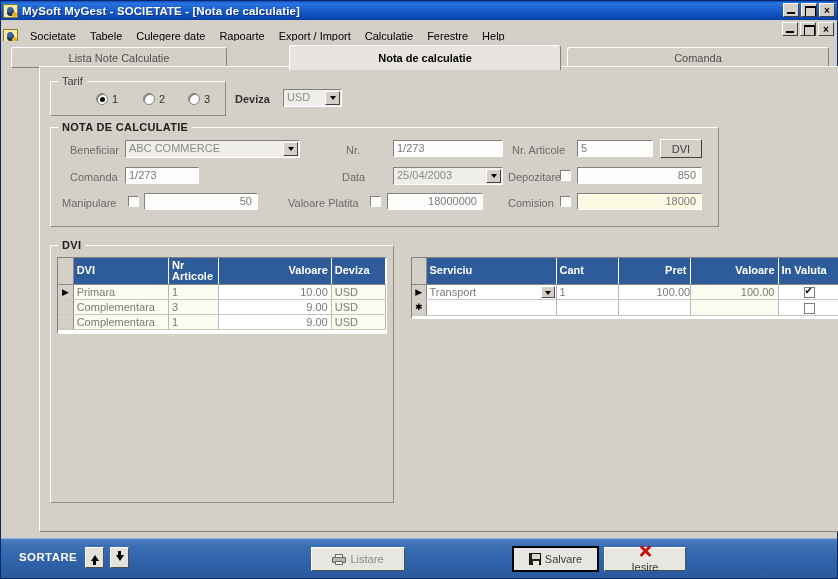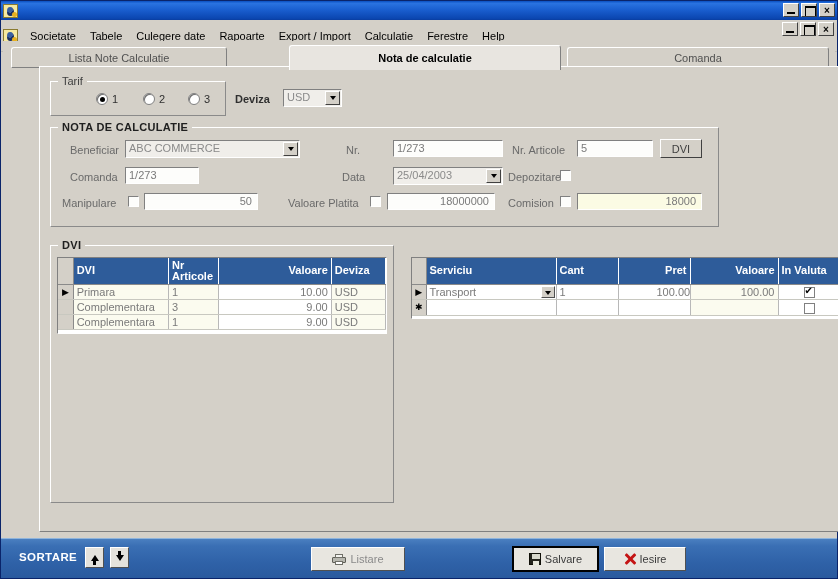--- a/index.html
+++ b/index.html
@@ -378,20 +378,21 @@
   .ico-x:before { transform: rotate(45deg); }
   .ico-x:after  { transform: rotate(-45deg); }
 </style>
 </head>
 <body>
 
 <div id="app-window">
 
   <div class="titlebar">
     <div class="title-icon"></div>
+    <span class="title-text">MySoft MyGest  - SOCIETATE - [Nota de calculatie]</span>
     <div class="winbtns">
       <div class="winbtn wb-min">
           <span class="g"></span>
         </div>
       <div class="winbtn wb-max">
           <span class="g"></span>
         </div>
       <div class="winbtn wb-close">
           <span class="g">×</span>
         </div>
@@ -470,28 +471,29 @@
       <div class="fld" style="left:353px; top:73px; width:110px; height:17px;">1/273</div>
 
       <div class="lbl" style="left:302px; top:103px;">Data</div>
       <div class="combo" style="left:353px; top:100px; width:110px; height:18px;">
         <span>25/04/2003</span>
         <span class="arrowbtn"></span>
       </div>
 
       <div class="lbl" style="left:248px; top:129px;">Valoare Platita</div>
       <div class="chk" style="left:330px; top:129px;"></div>
-      <div class="fld num" style="left:347px; top:126px; width:108px; height:17px;">18000000</div>
+      <div class="fld num" style="left:347px; top:126px; width:96px; height:17px;">18000000</div>
 
       <div class="lbl" style="left:472px; top:76px;">Nr. Articole</div>
       <div class="fld" style="left:537px; top:73px; width:76px; height:17px;">5</div>
       <div class="btn" style="left:620px; top:72px; width:42px; height:19px;">DVI</div>
 
       <div class="lbl" style="left:468px; top:103px;">Depozitare</div>
       <div class="chk" style="left:520px; top:103px;"></div>
+      <div class="fld num" style="left:537px; top:100px; width:125px; height:17px;">850</div>
 
       <div class="lbl" style="left:468px; top:129px;">Comision</div>
       <div class="chk" style="left:520px; top:129px;"></div>
       <div class="fld num yellow" style="left:537px; top:126px; width:125px; height:17px;">18000</div>
 
       <div class="groupbox" style="left:10px; top:178px; width:344px; height:258px;">
         <span class="gb-inner"></span>
         <span class="gb-title strong">DVI</span>
       </div>
 
@@ -606,19 +608,19 @@
           <span class="out"></span>
         </span>
       <span class="lab">Listare</span>
     </div>
 
     <div class="actbtn focus" style="left:512px; width:85px;">
       <span class="ico-floppy"></span>
       <span class="lab">Salvare</span>
     </div>
 
-    <div class="actbtn" style="left:603px; width:82px;">
+    <div class="actbtn" style="left:603px; width:82px;flex-direction:column;">
       <span class="ico-x"></span>
       <span class="lab">Iesire</span>
     </div>
   </div>
 
 </div>
 
 </body></html>

